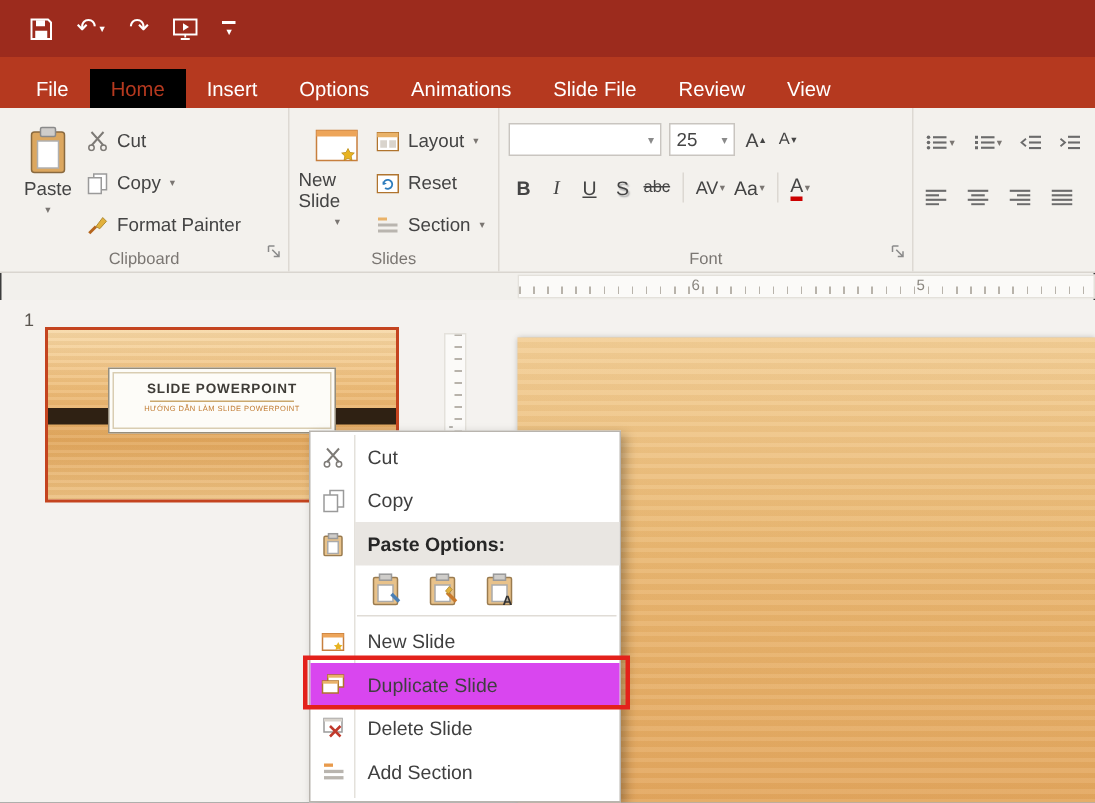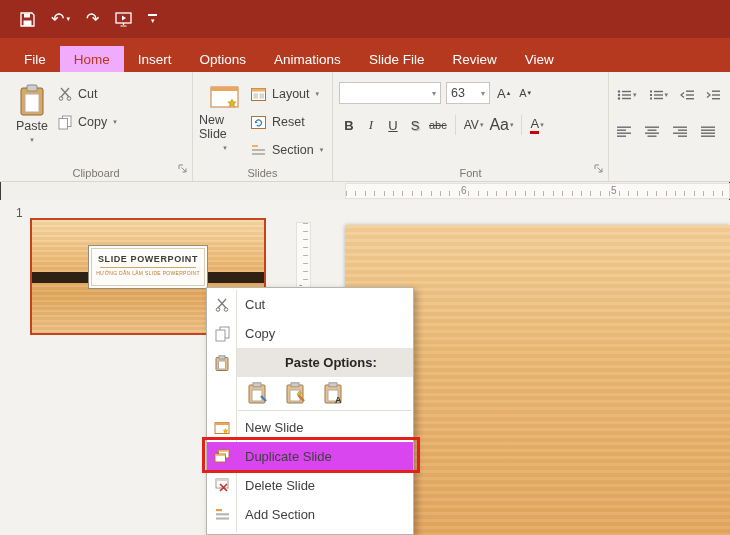--- a/index.html
+++ b/index.html
@@ -13,21 +13,21 @@
   .qat-btn { display:flex; align-items:center; gap:2px; color:#fff; cursor:default; }
   .qat-glyph { font-size:16px; line-height:16px; color:#fff; }
   .caret-s { font-size:7px; color:#fff; }
   .qat-stack { display:flex; flex-direction:column; align-items:center; gap:1px; }
   .qat-bar { width:9px; height:2px; background:#fff; }
 
   
   .tabrow { position:absolute; left:0; top:38px; width:730px; height:34px;
             background:#b5391f; display:flex; align-items:stretch; padding-left:10px; }
   .tab { color:#fff; font-size:13.5px; padding:0 14px; display:flex; align-items:center; white-space:nowrap;margin-top:8px; }
-  .tab.active { background:#f0abfc; color:#b5391f; }
+  .tab.active { background:#000000; color:#b5391f; }
 
   
   .ribbon { position:absolute; left:0; top:72px; width:730px; height:110px;
             background:#f3f1ed; border-bottom:1px solid #d9d5cf; display:flex; }
   .group { position:relative; height:100%; border-right:1px solid #ddd9d3; padding:8px 4px 18px 6px; }
   .grouplabel { position:absolute; bottom:2px; left:0; width:100%; text-align:center;
                 font-size:11px; color:#7a7672; }
   .launcher { position:absolute; bottom:4px; right:5px; }
   .bigbtn { display:flex; flex-direction:column; align-items:center; justify-content:flex-start;
             width:52px; padding-top:4px; gap:3px; }
@@ -52,21 +52,21 @@
 
   
   .workspace { position:absolute; left:0; top:200px; width:730px; height:335px; background:#f4f2ef; }
   .slide-num { position:absolute; left:16px; top:6px; font-size:12px; color:#5a5650; }
   .thumb { position:absolute; left:30px; top:18px; width:236px; height:117px;
            border:2px solid #c4441f; background:linear-gradient(180deg,#f7d9a8 0%,#eebd7a 35%,#e2a85f 65%,#edc284 100%); }
   .thumb .grain { position:absolute; inset:0;
            background:repeating-linear-gradient(180deg,rgba(255,255,255,.08) 0 2px,rgba(150,95,30,.07) 2px 5px); }
   .thumb .stripe { position:absolute; left:0; top:52px; width:100%; height:11px; background:#2f2113; }
   .thumb .titlebox { position:absolute; left:50%; top:25px; transform:translateX(-50%);
-           width:120px; height:44px; background:#fdfcf8; border:1px solid #968e7d;
+           width:152px; height:44px; background:#fdfcf8; border:1px solid #968e7d;
            box-shadow: inset 0 0 0 2px #fdfcf8, inset 0 0 0 3px #d9cdb2; text-align:center; }
   .thumb .ttl { font-size:9px; font-weight:bold; letter-spacing:.6px; color:#3f3c37; margin-top:8px; }
   .thumb .rule { width:96px; height:1px; background:#caa86e; margin:3px auto 2px; }
   .thumb .sub { font-size:5px; color:#c07a30; letter-spacing:.3px; }
   .vruler { position:absolute; left:296px; top:22px; width:15px; height:310px;
             background:#fbfaf8; border:1px solid #e4e1db; }
   .vruler .vticks { position:absolute; top:0; bottom:0; right:2px; width:5px;
             background:repeating-linear-gradient(180deg,#b8b3ab 0 1px,transparent 1px 8px); }
   .vruler .vdash { position:absolute; left:2px; top:56px; font-size:10px; color:#8a867f; }
   .slide-area { position:absolute; left:345px; top:25px; right:0; bottom:0;
@@ -77,21 +77,21 @@
 
   
   .cmenu { position:absolute; left:206px; top:287px; width:208px; height:248px;
            background:#fff; border:1px solid #b8b4ae; box-shadow:3px 3px 7px rgba(0,0,0,.28);
            padding-top:2px; z-index:10; }
   .cmenu::before { content:''; position:absolute; left:29px; top:2px; bottom:2px; width:1px; background:#e4e1db; }
   .mi { position:relative; height:29px; display:flex; align-items:center; font-size:13px; color:#3f3f3f; }
   .mi .ic { width:30px; display:flex; justify-content:center; flex:none; }
   .mi .lbl { padding-left:8px; position:relative; }
   .mi.header { font-weight:bold; color:#262626;
-           background:linear-gradient(to right, transparent 30px, #e9e6e2 30px);gap:40px; }
+           background:linear-gradient(to right, transparent 30px, #e9e6e2 30px); }
   .mi.hovered { background:#d946ef; }
   .paste-row { height:31px; display:flex; align-items:center; padding-left:38px; gap:12px; }
   .pobtn { display:flex; align-items:center; justify-content:center; width:26px; height:26px; }
   .msep { height:1px; background:#e0dcd6; margin:2px 2px 2px 31px; }
 
   
   .annotation { position:absolute; left:202px; top:437px; width:218px; height:36px;
                 border:3px solid #e3211b; z-index:20; pointer-events:none; }
 </style>
 </head>
@@ -163,20 +163,27 @@
             <span>Cut</span>
           </div>
           <div class="smallbtn">
             <svg width="14" height="15" viewBox="0 0 14 15">
                 <rect x="4.5" y="1" width="8.5" height="10.5" fill="#fff" stroke="#9a9a9a"></rect>
                 <rect x="1" y="3.5" width="8.5" height="10.5" fill="#fff" stroke="#9a9a9a"></rect>
               </svg>
             <span>Copy</span>
             <span class="caret-s" style="color:#7a7672">▾</span>
           </div>
+          <div class="smallbtn">
+            <svg width="14" height="14" viewBox="0 0 14 14">
+                <path d="M1.5 12.5 L6 8" stroke="#b5651d" stroke-width="2"></path>
+                <path d="M6 8 L10.5 2 L13 4.5 L8.5 9.5 Z" fill="#e2b13c" stroke="#a8842c" stroke-width="0.6"></path>
+              </svg>
+            <span>Format Painter</span>
+          </div>
         </div>
       </div>
       <div class="grouplabel">Clipboard</div>
       <div class="launcher">
         <svg width="9" height="9" viewBox="0 0 9 9">
             <path d="M1 1 H5 M1 1 V5" stroke="#8a8a8a" fill="none"></path>
             <path d="M3.5 3.5 L8 8 M8 4.5 V8 H4.5" stroke="#8a8a8a" fill="none"></path>
           </svg>
       </div>
     </div>
@@ -225,21 +232,21 @@
       <div class="grouplabel">Slides</div>
     </div>
 
     <div class="group" style="width:276px;">
       <div class="rowflex" style="gap:5px; margin-top:2px; align-items:center;">
         <div class="combo" style="width:102px;">
           <span></span>
           <span class="caret-g">▾</span>
         </div>
         <div class="combo" style="width:44px;">
-          <span>63</span>
+          <span>25</span>
           <span class="caret-g">▾</span>
         </div>
         <div class="pico">
           <span style="font-size:13px;color:#444;">A</span>
             <span style="font-size:7px;color:#444;">▴</span>
         </div>
         <div class="pico">
           <span style="font-size:11px;color:#444;">A</span>
             <span style="font-size:7px;color:#444;">▾</span>
         </div>
@@ -249,21 +256,21 @@
         <div class="fbtn" style="font-style:italic; font-family:'Liberation Serif',serif;">I</div>
         <div class="fbtn" style="text-decoration:underline;">U</div>
         <div class="fbtn" style="text-shadow:1px 1px 1px #aaa;">S</div>
         <div class="fbtn" style="text-decoration:line-through; font-size:11px;">abc</div>
         <div class="sep-v"></div>
         <div class="pico">
           <span style="font-size:12px;color:#444;">AV</span>
           <span class="caret-s" style="color:#7a7672">▾</span>
         </div>
         <div class="pico">
-          <span style="font-size:16px;color:#444;">Aa</span>
+          <span style="font-size:13px;color:#444;">Aa</span>
           <span class="caret-s" style="color:#7a7672">▾</span>
         </div>
         <div class="sep-v"></div>
         <div class="pico">
           <span style="font-size:13px;color:#444;border-bottom:3px solid #c00;line-height:14px;">A</span>
           <span class="caret-s" style="color:#7a7672">▾</span>
         </div>
       </div>
       <div class="grouplabel">Font</div>
       <div class="launcher">

